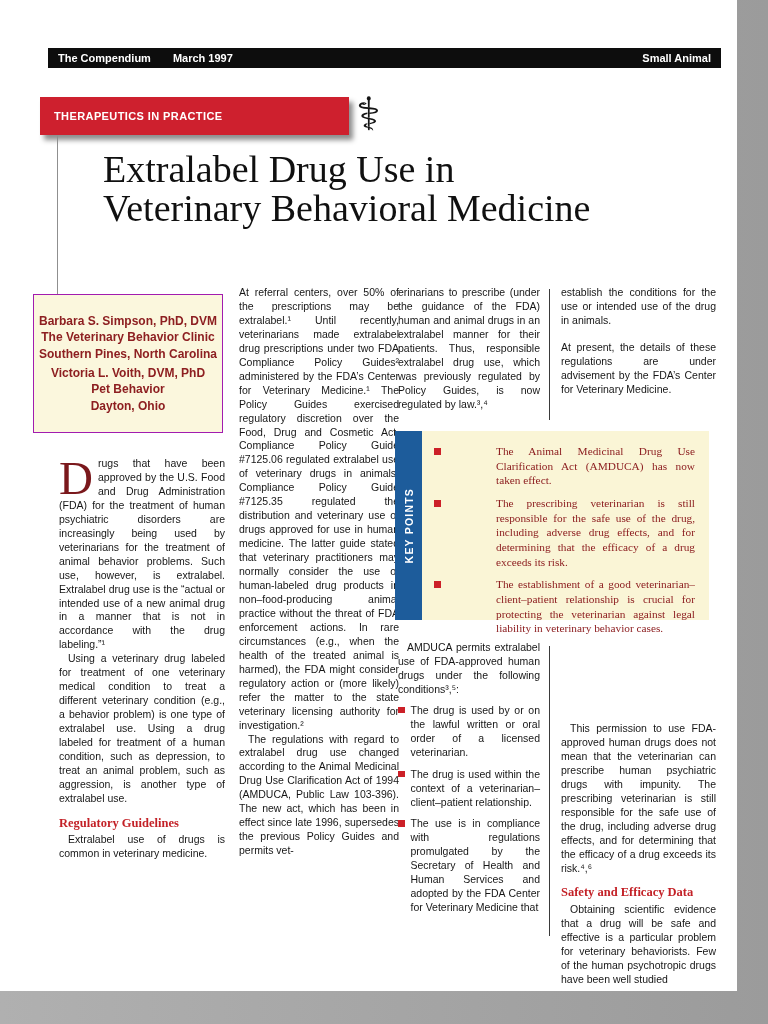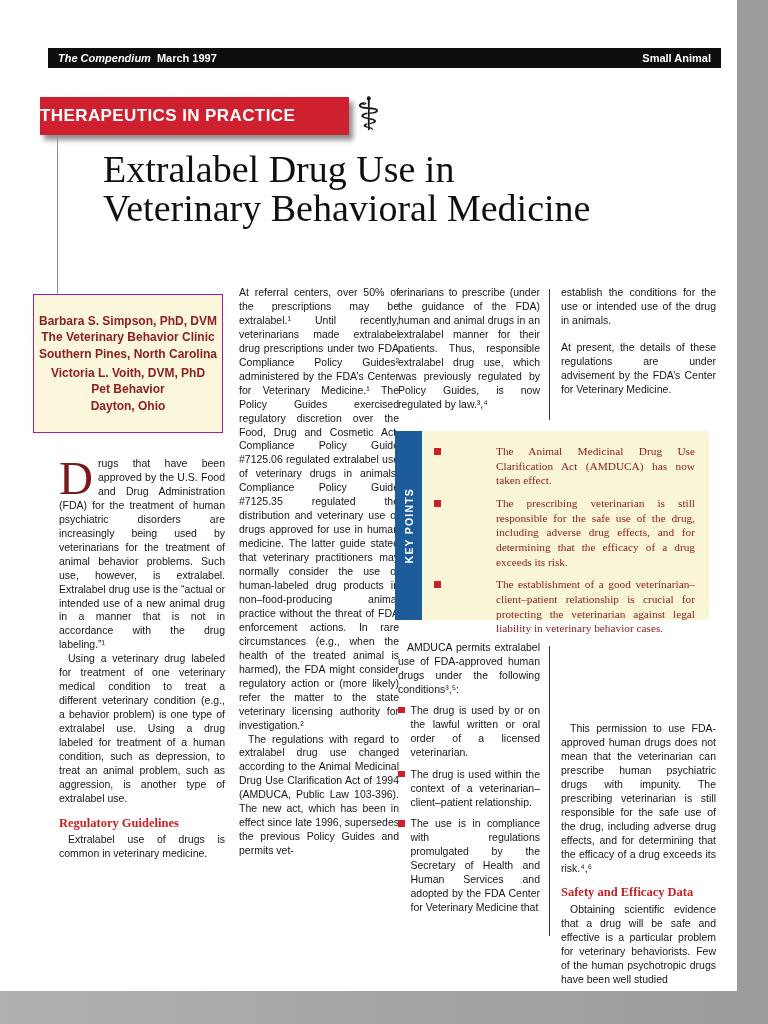--- a/index.html
+++ b/index.html
@@ -16,28 +16,28 @@
     background:#ffffff;
     overflow:hidden;
   }
   
   .masthead {
     position:absolute; left:48px; top:48px; width:673px; height:20px;
     background:#0d0d0d; color:#fff;
     display:flex; align-items:center; justify-content:space-between;
     padding:0 10px; font-size:11px; font-weight:bold;
   }
-  .masthead .journal { font-style:italic; margin-right:6px; }
+  .masthead .journal { margin-right:22px; }
   .masthead-left { display:flex; align-items:center; }
   
   .banner {
     position:absolute; left:40px; top:97px; width:309px; height:38px;
     background:#ce202e; color:#fff;
-    display:flex; align-items:center; padding-left:0;
-    font-size:17px; font-weight:bold; letter-spacing:.4px;
+    display:flex; align-items:center; padding-left:14px;
+    font-size:11px; font-weight:bold; letter-spacing:.4px;
     box-shadow:4px 5px 5px rgba(0,0,0,.45);
   }
   .caduceus {
     position:absolute; left:356px; top:88px;
     font-size:46px; line-height:52px; color:#141414;
     font-family:"DejaVu Sans", sans-serif;
   }
   .title-rule {
     position:absolute; left:57px; top:135px; width:1px; height:159px;
     background:#8f8f8f;

